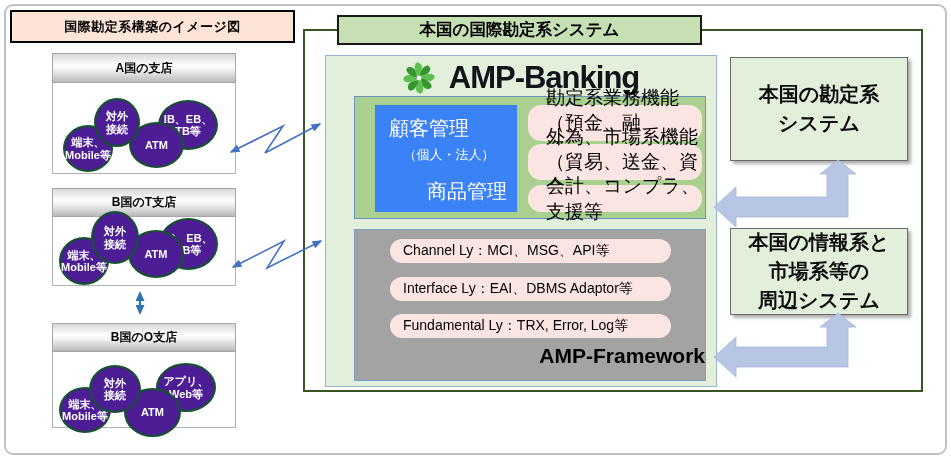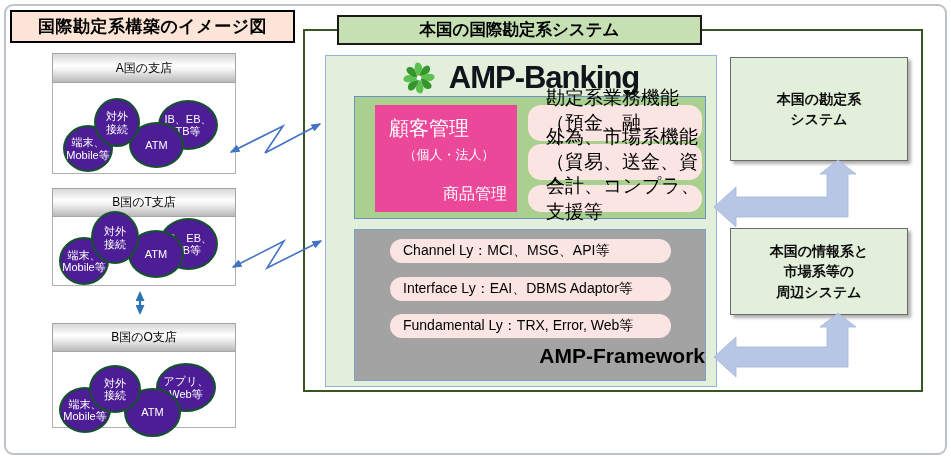--- a/index.html
+++ b/index.html
@@ -5,68 +5,68 @@
   * { margin:0; padding:0; box-sizing:border-box; }
   html,body { background:#fff; }
   body { font-family:"Liberation Sans","DejaVu Sans",sans-serif; }
   #canvas { position:relative; width:951px; height:459px; background:#fff; overflow:hidden; }
 
   .outer-frame { position:absolute; left:4px; top:4px; width:943px; height:451px;
     border:2px solid #bdc2ca; border-radius:9px; }
 
   .diagram-title { position:absolute; left:10px; top:10px; width:285px; height:33px;
     background:#fce4d6; border:2px solid #000; display:flex; align-items:center; justify-content:center;
-    font-size:17px; font-weight:700; color:#000; letter-spacing:0.5px; }
+    font-size:13px; font-weight:700; color:#000; letter-spacing:0.5px; }
 
   .main-rect { position:absolute; left:303px; top:29px; width:620px; height:363px;
     border:2.5px solid #375623; background:transparent; }
 
   .center-header { position:absolute; left:337px; top:15px; width:365px; height:30px;
     background:#c6e0b4; border:2px solid #1a1a1a; display:flex; align-items:center; justify-content:center;
     font-size:16.5px; font-weight:700; color:#000; }
 
   .panel { position:absolute; left:325px; top:55px; width:392px; height:332px;
     background:#e2efda; border:1px solid #95b3d7; }
 
   .logo-row { position:absolute; left:0; top:3px; width:100%; height:38px;
     display:flex; align-items:center; justify-content:center; gap:14px; }
   .logo-text { font-size:31px; font-weight:700; color:#10151c; letter-spacing:-1px; }
 
   .core-box { position:absolute; left:28px; top:40px; width:352px; height:123px;
     background:#a9d08e; border:1px solid #6b91c4; }
   .dark-box { position:absolute; left:20px; top:8px; width:142px; height:107px;
-    background:#ec4899; color:#fff; display:flex; flex-direction:column; padding:10px 8px 7px 14px; }
+    background:#3b82f6; color:#fff; display:flex; flex-direction:column; padding:10px 8px 7px 14px; }
   .dark-box .kanri { font-size:20px; font-weight:500; }
   .dark-box .sub { font-size:13px; margin-top:4px;text-align:center; }
-  .dark-box .prod { font-size:16px; font-weight:500; margin-top:auto; align-self:flex-end; padding-right:2px; }
+  .dark-box .prod { font-size:20px; font-weight:500; margin-top:auto; align-self:flex-end; padding-right:2px; }
 
   .pill { position:absolute; background:#fbe5e2; border-radius:13px; color:#000;
     display:flex; flex-direction:column; justify-content:center; white-space:pre-line; }
   .func-pill { left:173px; width:174px; font-size:19px; line-height:1.32; padding-left:18px; }
   .f1 { top:8px;  height:36px; }
   .f2 { top:47px; height:36px; }
   .f3 { top:88px; height:27px; }
 
   .framework-box { position:absolute; left:28px; top:173px; width:352px; height:152px;
     background:#a3a3a3; border:1px solid #7f9fcb; }
   .layer-pill { left:35px; width:281px; font-size:14px; padding-left:13px; border-radius:12px; }
   .l1 { top:9px;  height:24px; }
   .l2 { top:47px; height:24px; }
   .l3 { top:84px; height:24px; }
   .fw-label { position:absolute; left:0; top:114px; width:100%; text-align:right;
     font-size:21px; font-weight:700; color:#000; }
 
   .right-box { position:absolute; left:730px; width:178px; background:#e2efda;
     border:1.3px solid #6a6a6a; box-shadow:3px 3px 3px rgba(110,110,110,.55);
     display:flex; align-items:center; justify-content:center; text-align:center;
-    font-size:14px; font-weight:700; color:#0d0d0d; white-space:pre-line; line-height:1.45; }
+    font-size:20px; font-weight:700; color:#0d0d0d; white-space:pre-line; line-height:1.45; }
   .rb1 { top:57px;  height:104px; }
   .rb2 { top:228px; height:87px; }
 
-  .branch { position:absolute; left:52px; width:184px; }
+  .branch { position:absolute; left:52px; width:184px;font-weight:bold; }
   .b-a { top:53px; }  .b-t { top:188px; }  .b-o { top:323px; }
   .branch-header { height:30px; border:1px solid #a6a6a6;
     background:linear-gradient(180deg,#d8d8d8 0%,#ffffff 42%,#f0f0f0 58%,#b9b9b9 100%);
     display:flex; align-items:center; justify-content:center; font-size:12px; color:#000; }
   .b-t .branch-header, .b-o .branch-header { height:29px; }
   .branch-body { position:relative; border:1px solid #b0b0b0; border-top:none; background:#fff; }
   .b-a .branch-body { height:91px; }
   .b-t .branch-body { height:69px; }
   .b-o .branch-body { height:76px; }
 
@@ -118,21 +118,21 @@
       <div class="pill func-pill f1">勘定系業務機能
 （預金、融資、・・）</div>
       <div class="pill func-pill f2">外為、市場系機能
 （貿易、送金、資金・・）</div>
       <div class="pill func-pill f3">会計、コンプラ、支援等</div>
     </div>
 
     <div class="framework-box">
       <div class="pill layer-pill l1">Channel Ly：MCI、MSG、API等</div>
       <div class="pill layer-pill l2">Interface Ly：EAI、DBMS  Adaptor等</div>
-      <div class="pill layer-pill l3">Fundamental Ly：TRX, Error, Web等</div>
+      <div class="pill layer-pill l3">Fundamental Ly：TRX, Error, Log等</div>
       <div class="fw-label">AMP-Framework</div>
     </div>
 
   </div>
 
   <div class="right-box rb1">本国の勘定系
 システム</div>
   <div class="right-box rb2">本国の情報系と
 市場系等の
 周辺システム</div>

